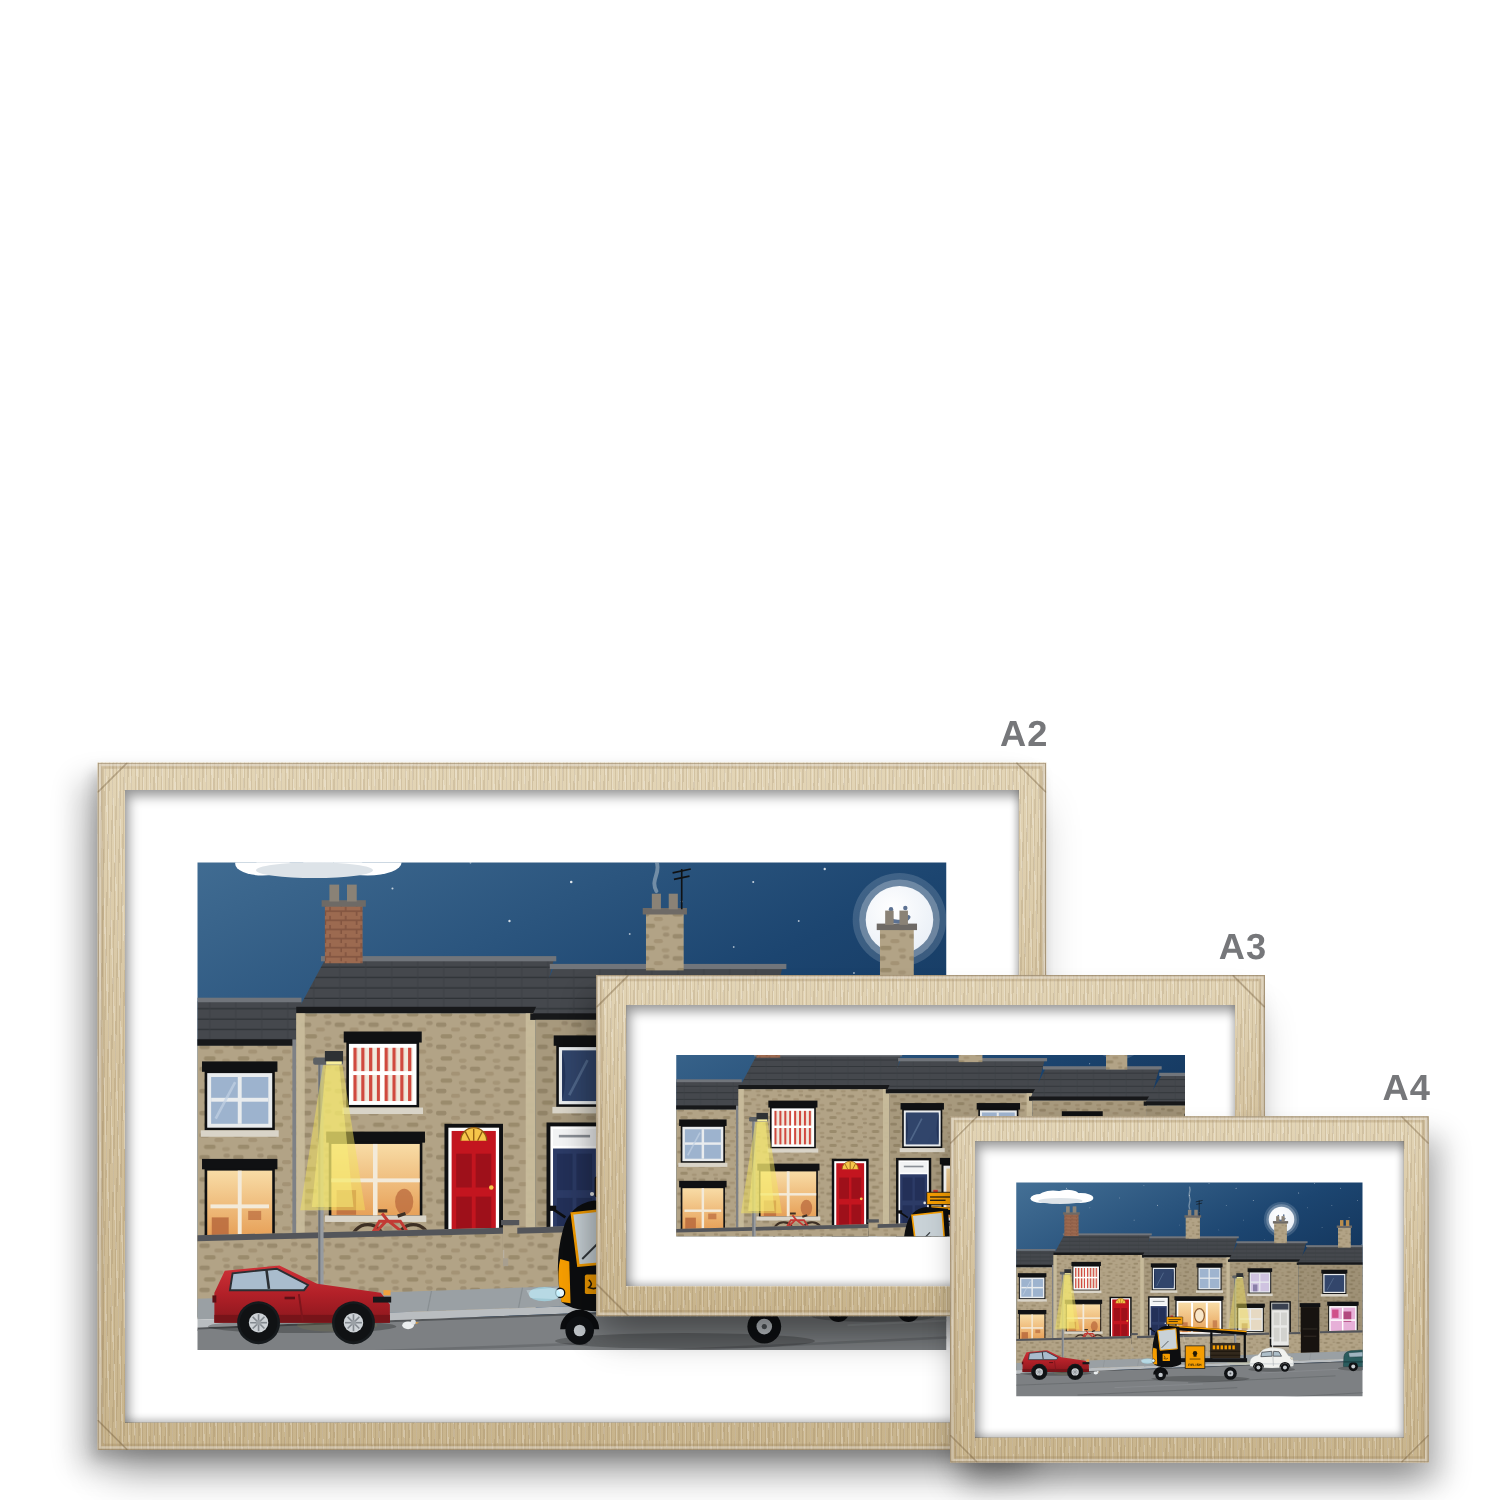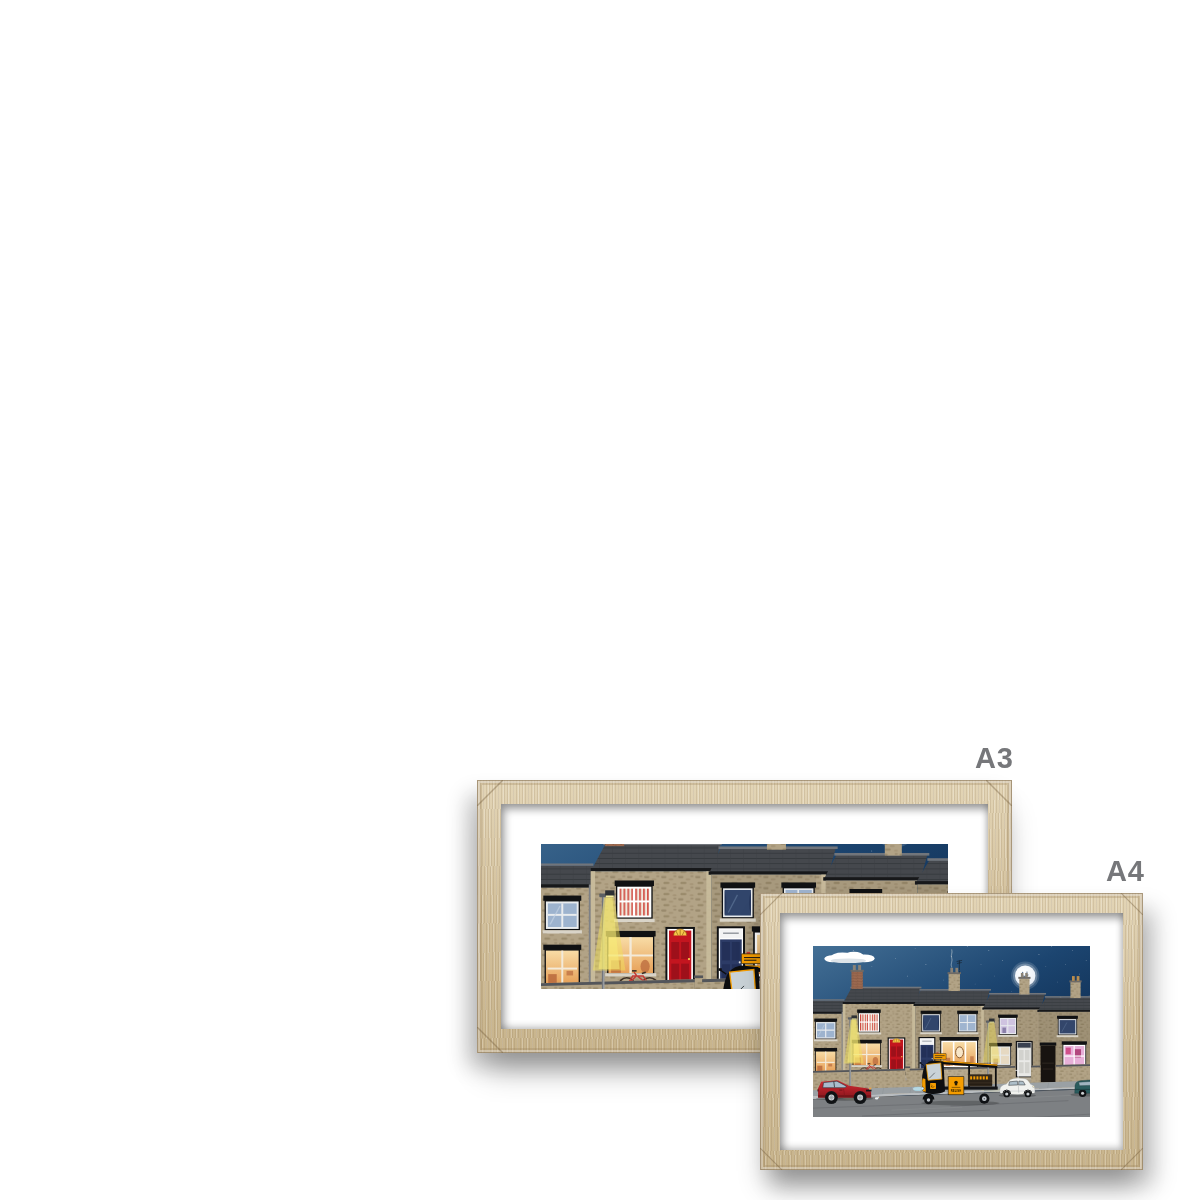--- a/index.html
+++ b/index.html
@@ -608,20 +608,36 @@
           <path d="M1332,716 L1334,676 Q1336,656 1362,652 L1420,648 L1420,716 Z" fill="#2a5c5e" stroke="#17393b" stroke-width="2"></path>
           <polygon points="1352,660 1412,656 1416,676 1356,678" fill="#9fb4c0" stroke="#17393b" stroke-width="2"></polygon>
           <circle cx="1372" cy="716" r="19" fill="#101214"></circle>
           <circle cx="1372" cy="716" r="8" fill="#c9ced2"></circle>
           <rect x="1334" y="694" width="86" height="6" fill="#1d4547"></rect>
         </g>
       </g>
     </defs>
   </svg>
 
+  <div class="frame-group fg-a2">
+    <div class="size-label">A2</div>
+    <div class="frame">
+      <div class="mitre m-tl"></div>
+      <div class="mitre m-tr"></div>
+      <div class="mitre m-br"></div>
+      <div class="mitre m-bl"></div>
+      <div class="mat">
+        <div class="print">
+          <svg viewBox="0 30 1152 750" preserveAspectRatio="xMidYMid slice">
+              <use href="#scene-art"></use>
+            </svg>
+        </div>
+      </div>
+    </div>
+  </div>
 
   <div class="frame-group fg-a3">
     <div class="size-label">A3</div>
     <div class="frame">
       <div class="mitre m-tl"></div>
       <div class="mitre m-tr"></div>
       <div class="mitre m-br"></div>
       <div class="mitre m-bl"></div>
       <div class="mat">
         <div class="print">

